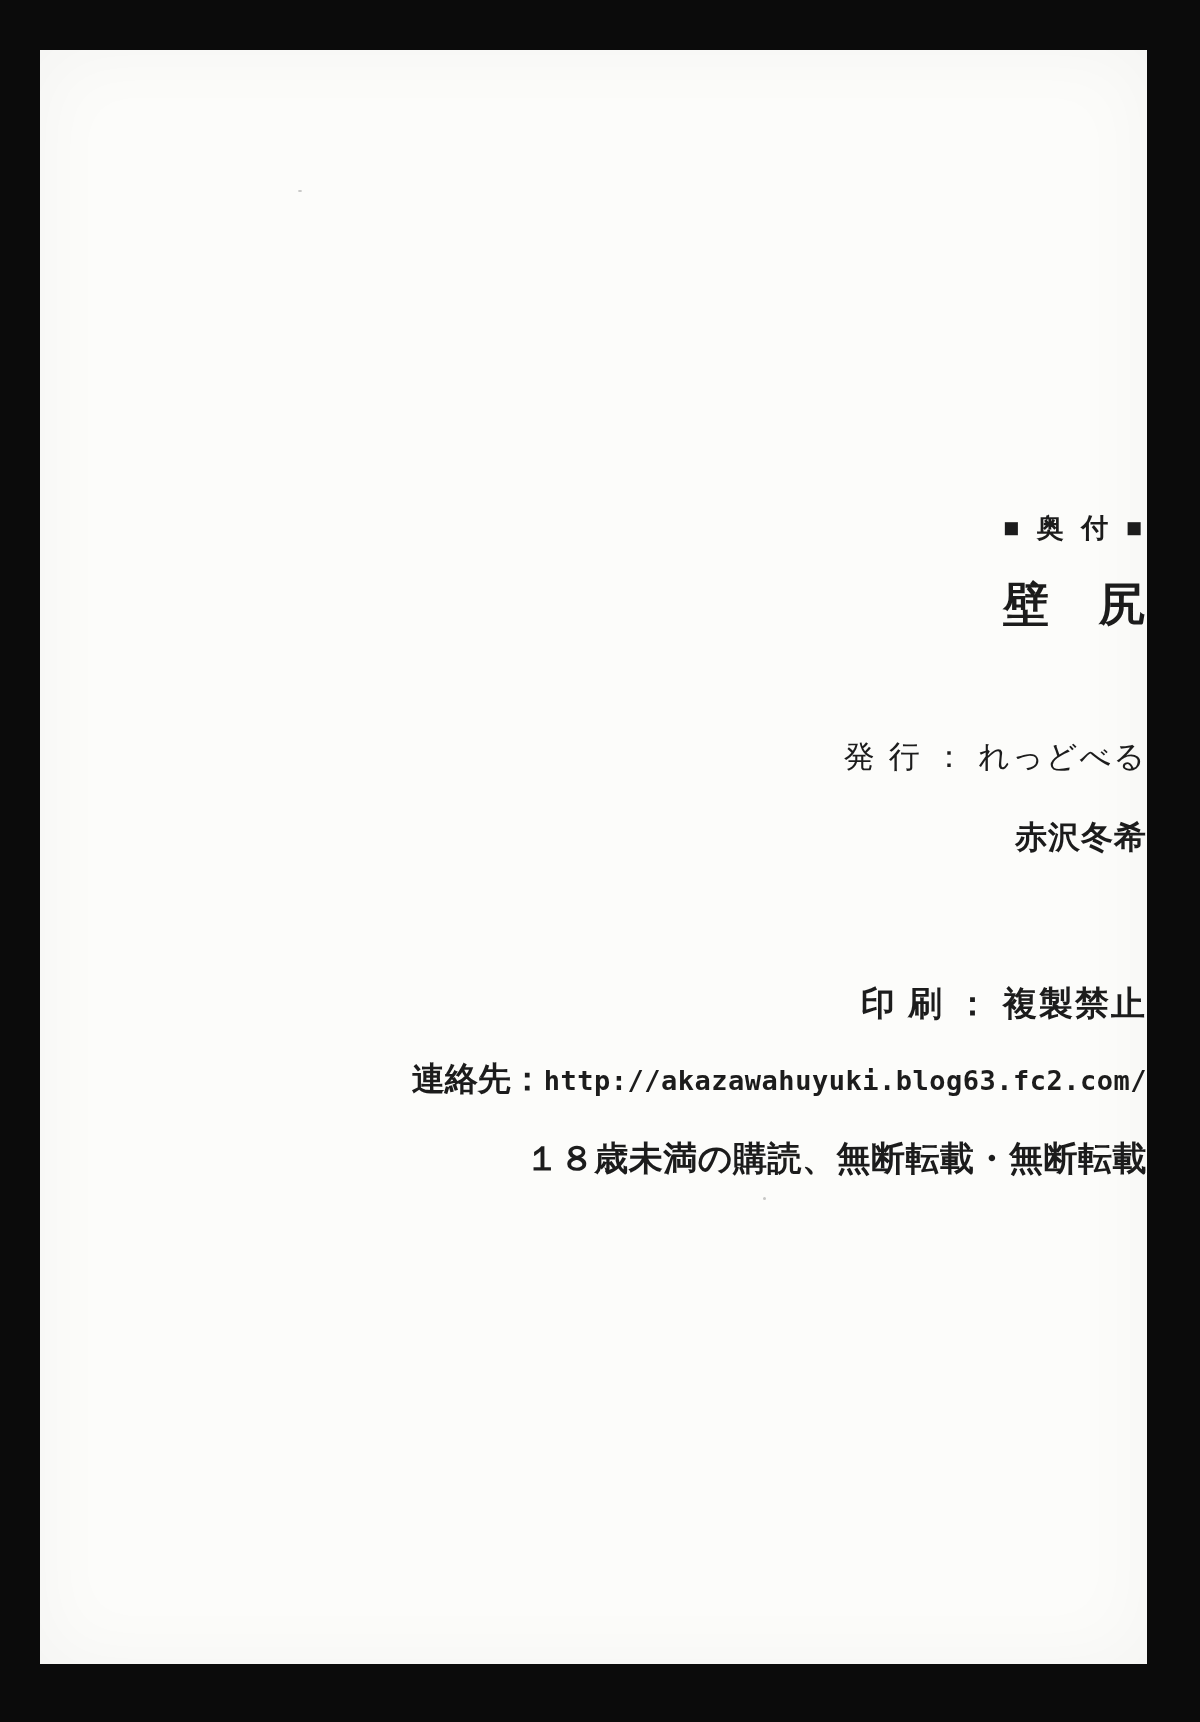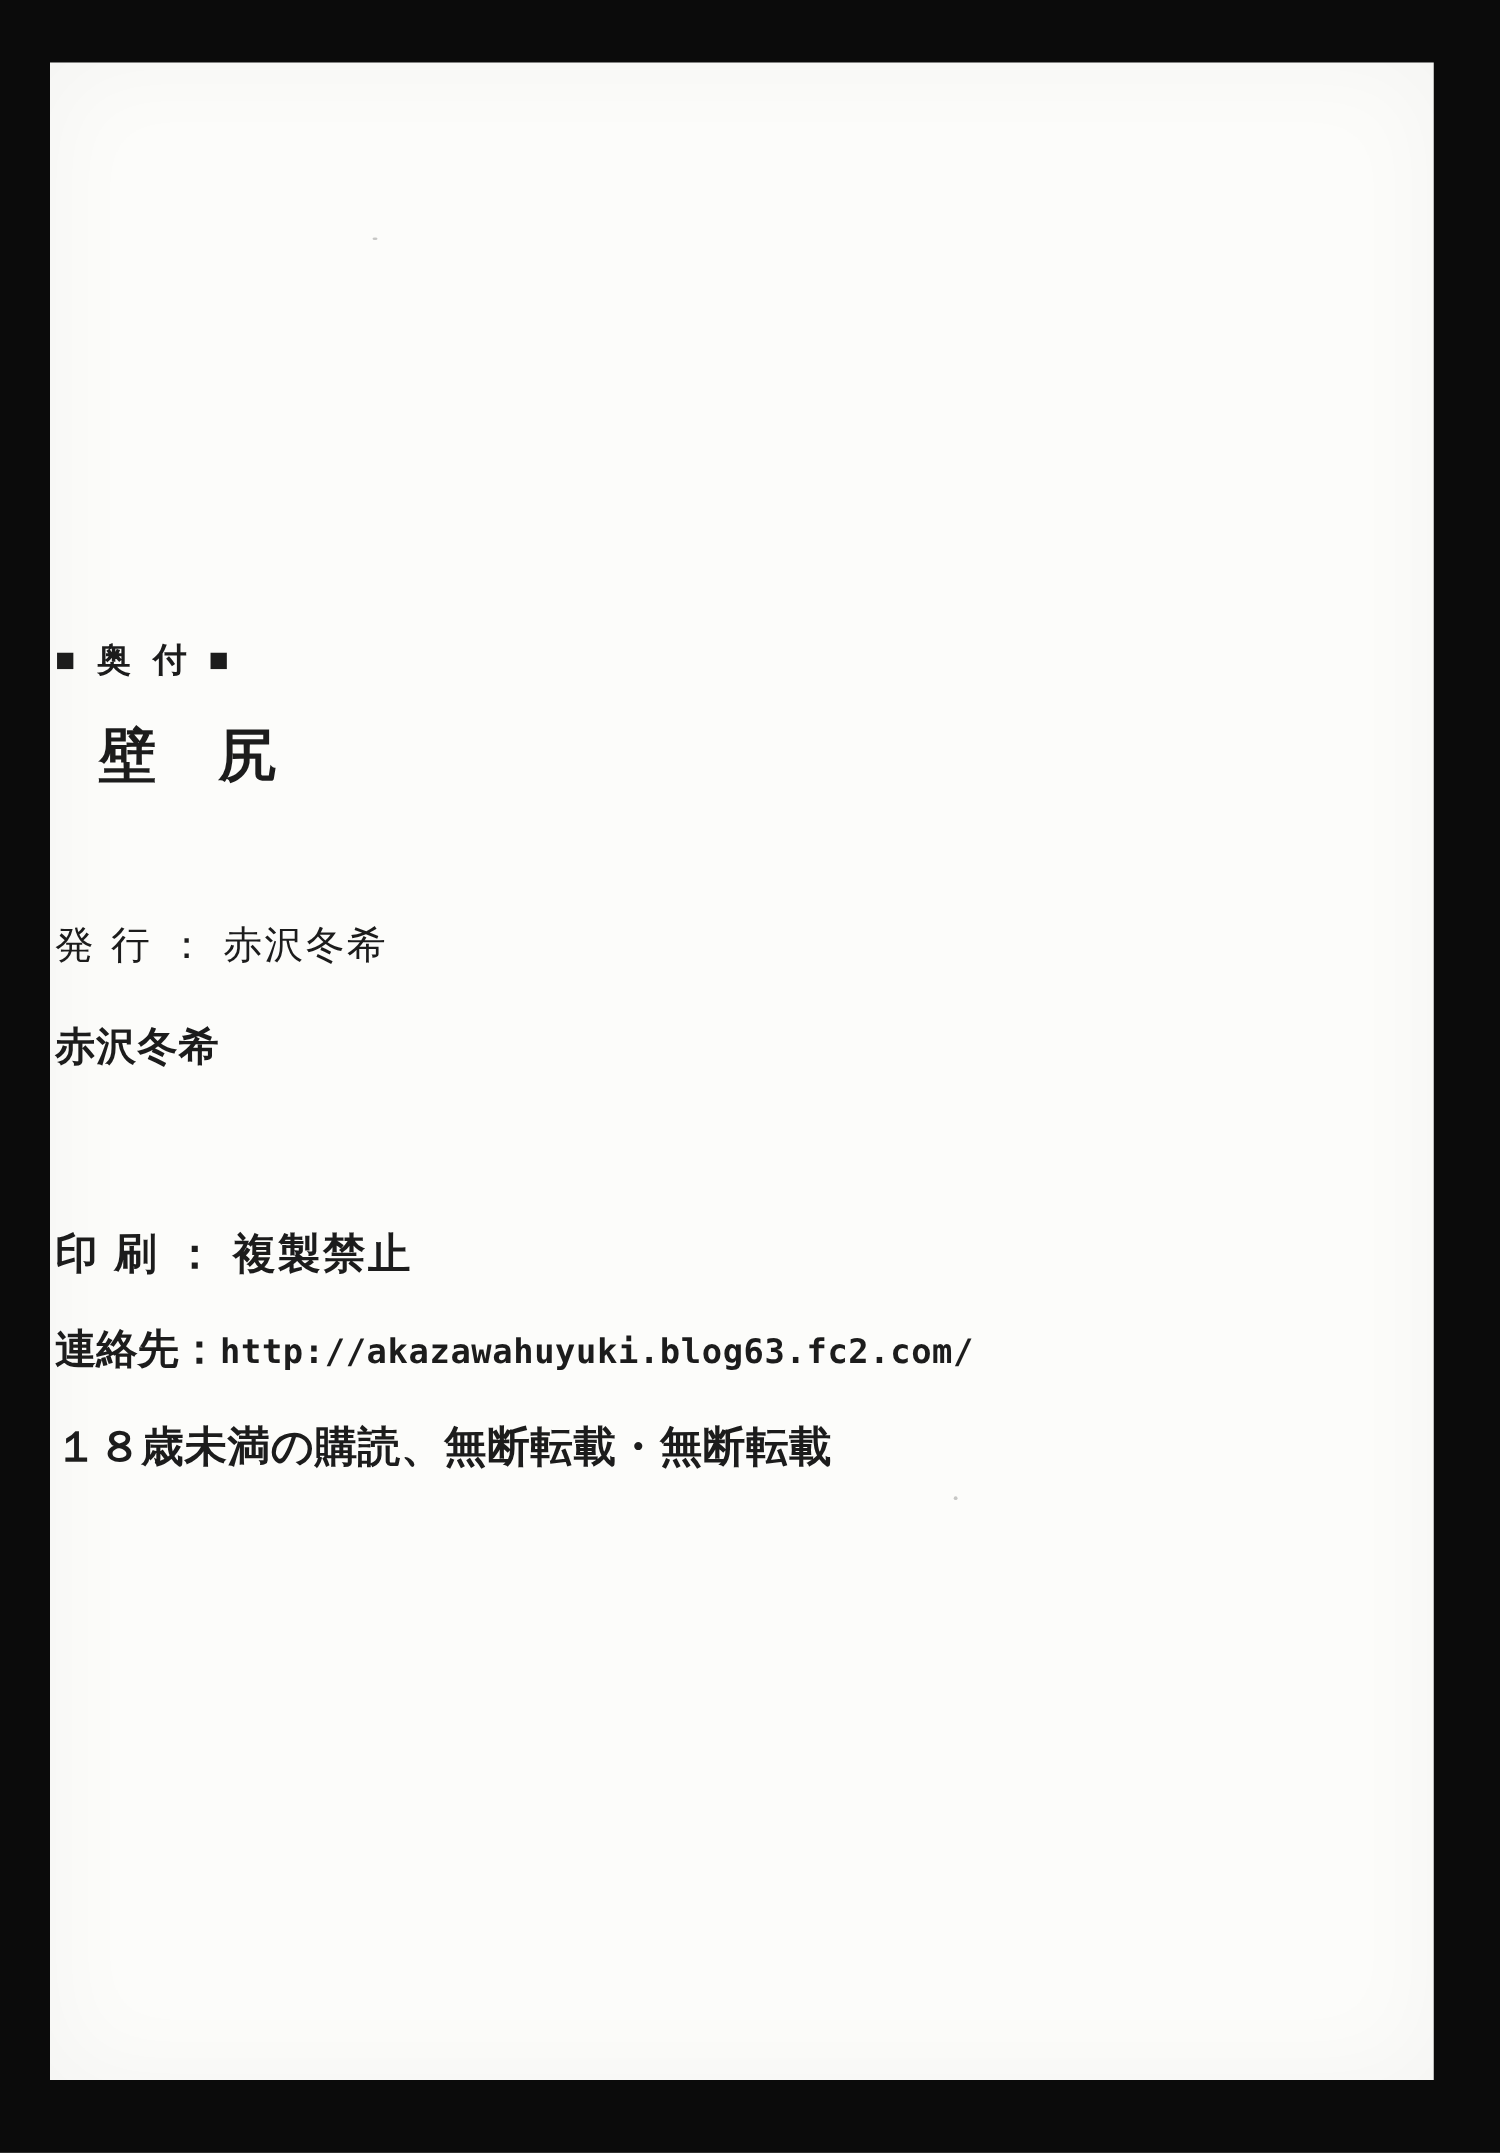--- a/index.html
+++ b/index.html
@@ -20,23 +20,23 @@
     position: absolute;
     left: 40px;
     top: 50px;
     width: 1107px;
     height: 1614px;
     background: var(--paper);
     box-shadow: inset 0 0 80px rgba(0,0,0,0.035);
   }
   .line {
     position: absolute;
-    left: 4px;
+    left: 16px;
     right: 0;
-    text-align: left;
+    text-align: right;
     color: var(--ink);
     line-height: 1;
     white-space: pre;
   }
   .sans  { font-family: "Liberation Sans", sans-serif; }
   .serif { font-family: "DejaVu Serif", serif; }
   .mono  { font-family: "DejaVu Sans Mono", monospace; }
 
   .okuzuke-header {
     top: 465px;
@@ -103,21 +103,21 @@
 </head>
 <body>
 
 <div class="canvas">
   <div class="paper">
 
     <div class="line sans okuzuke-header">■ 奥 付 ■</div>
 
     <div class="line serif doujin-title">壁　尻</div>
 
-    <div class="line serif publisher-line">発 行 ： 赤沢冬希</div>
+    <div class="line serif publisher-line">発 行 ： れっどべる</div>
 
 
     <div class="line sans author-line">赤沢冬希</div>
 
     <div class="line sans printer-line">印 刷 ： 複製禁止</div>
 
     <div class="line sans contact-line"><span>連絡先：</span><span class="mono url">http://akazawahuyuki.blog63.fc2.com/</span></div>
 
     <div class="line sans notice-line">１８歳未満の購読、無断転載・無断転載</div>
 

